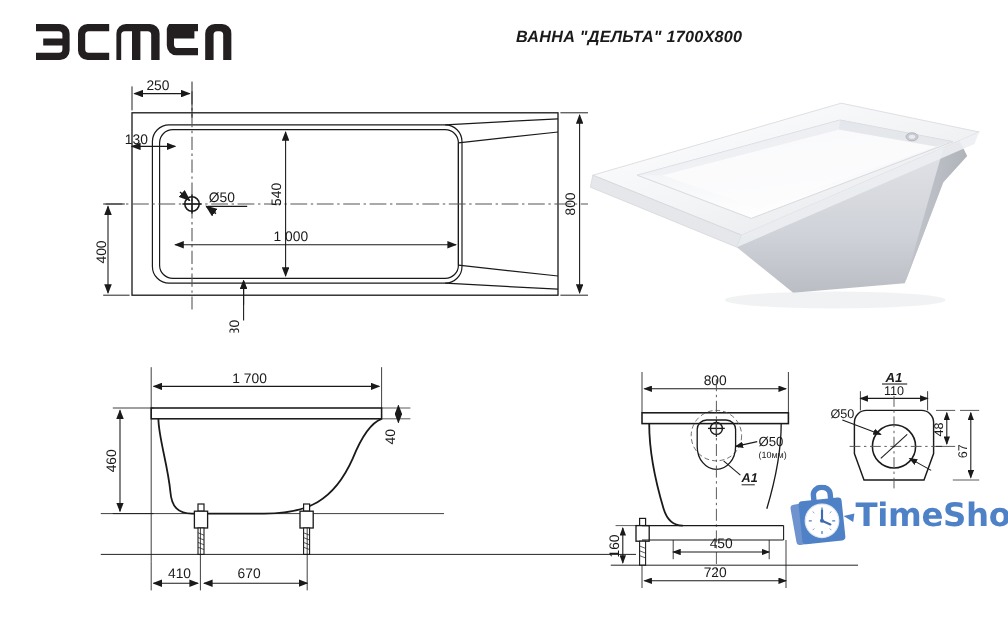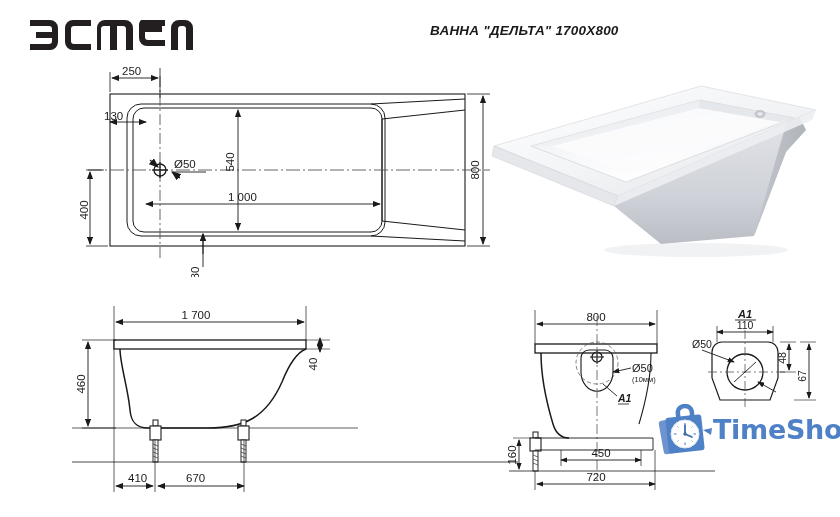--- a/index.html
+++ b/index.html
@@ -36,21 +36,21 @@
     letter-spacing: 0.2px;
     white-space: nowrap;
   }
   
   .dwg {
     position: absolute;
     overflow: visible;
   }
   #plan-view      { left: 78px;  top: 62px;  width: 420px; height: 215px; }
   #photo-view     { left: 486px; top: 78px;  width: 350px; height: 185px; }
-  #side-view      { left: 58px;  top: 300px; width: 460px; height: 200px; }
+  #side-view      { left: 70px;  top: 300px; width: 460px; height: 200px; }
   #end-view       { left: 505px; top: 300px; width: 210px; height: 200px; }
   #detail-view    { left: 690px; top: 300px; width: 150px; height: 130px; }
   
   #watermark {
     position: absolute;
     left: 658px;
     top: 404px;
     width: 180px;
     height: 62px;
   }

